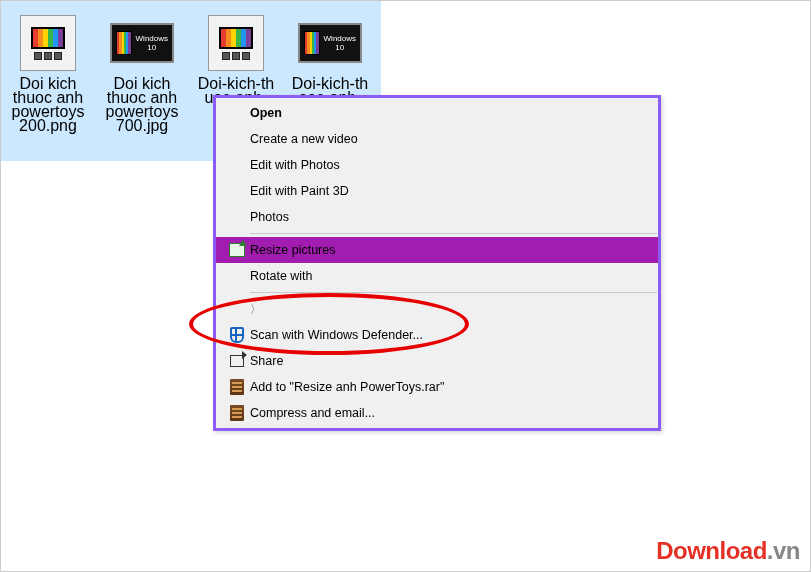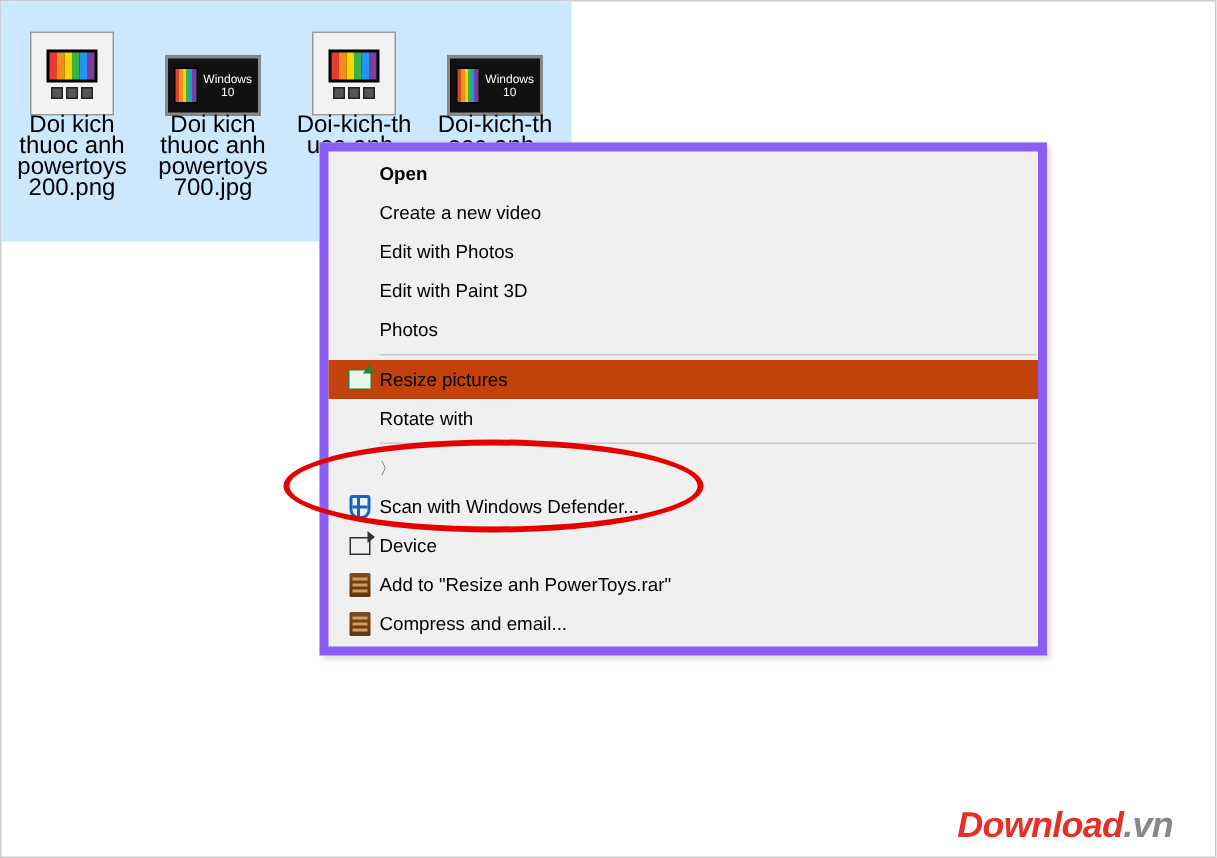--- a/index.html
+++ b/index.html
@@ -24,21 +24,21 @@
   }
   .file-item {
     width: 92px;
     text-align: center;
     padding: 4px 2px;
     margin: 0 1px;
   }
   .file-icon-wrap {
     display: flex;
     justify-content: center;
-    align-items: flex-end;
+    align-items: center;
     height: 68px;
   }
   .file-label {
     font-size: 16px;
     line-height: 14px;
     color: #000;
     word-wrap: break-word;
     padding: 0 2px;
   }
   
@@ -75,44 +75,44 @@
   }
   .small-icon .mini-stripes span{flex:1;}
   .small-icon .wlabel{
     color:#fff; font-size:8px; line-height:9px; text-align:center;
   }
   
   .context-menu {
     position: absolute;
     left: 212px;
     top: 94px;
-    width: 485px;
+    width: 448px;
     background: #f0f0f0;
-    border: 6px solid #8b5cf6;
+    border: 3px solid #8b5cf6;
     box-shadow: 2px 2px 4px rgba(0,0,0,0.15);
     padding: 2px 0;
   }
   .menu-item {
     display: flex;
     align-items: center;
     height: 26px;
     padding: 0 12px 0 8px;
     font-size: 12.5px;
     color: #000;
     position: relative;
   }
   .menu-item .icon-slot {
     width: 26px;
     display: flex;
     justify-content: center;
     align-items: center;
   }
   .menu-item .menu-label { flex: 1; }
   .menu-item.bold .menu-label { font-weight: 600; }
-  .menu-item.hover { background: #c2410c; }
+  .menu-item.hover { background: #a21caf; }
   .menu-sep {
     height: 1px;
     background: #c8c8c8;
     margin: 3px 1px 3px 34px;
   }
   .submenu-arrow {
     font-size: 11px;
     color: #555;
   }
   
@@ -134,25 +134,24 @@
     width: 280px;
     height: 62px;
     border: 4px solid #e60000;
     border-radius: 50%;
     pointer-events: none;
     z-index: 50;
   }
   
   .watermark {
     position: absolute;
-    right: 28px;
+    right: 10px;
     bottom: 6px;
     font-family: Arial, sans-serif;
     font-weight: 900;
-    font-style: italic;
     font-size: 24px;
     letter-spacing: -0.5px;
   }
   .watermark .d { color: #e53026; }
   .watermark .vn { color: #888; font-weight:900;}
 </style>
 </head>
 <body>
 
 <div class="desktop">
@@ -277,21 +276,21 @@
   <div class="menu-item">
     <span class="icon-slot">
         <span class="mi-shield"></span>
       </span>
     <span class="menu-label">Scan with Windows Defender...</span>
   </div>
   <div class="menu-item">
     <span class="icon-slot">
         <span class="mi-share"></span>
       </span>
-    <span class="menu-label">Device</span>
+    <span class="menu-label">Share</span>
   </div>
   <div class="menu-item">
     <span class="icon-slot">
         <span class="mi-rar"></span>
       </span>
     <span class="menu-label">Add to "Resize anh PowerToys.rar"</span>
   </div>
   <div class="menu-item">
     <span class="icon-slot">
         <span class="mi-rar"></span>

